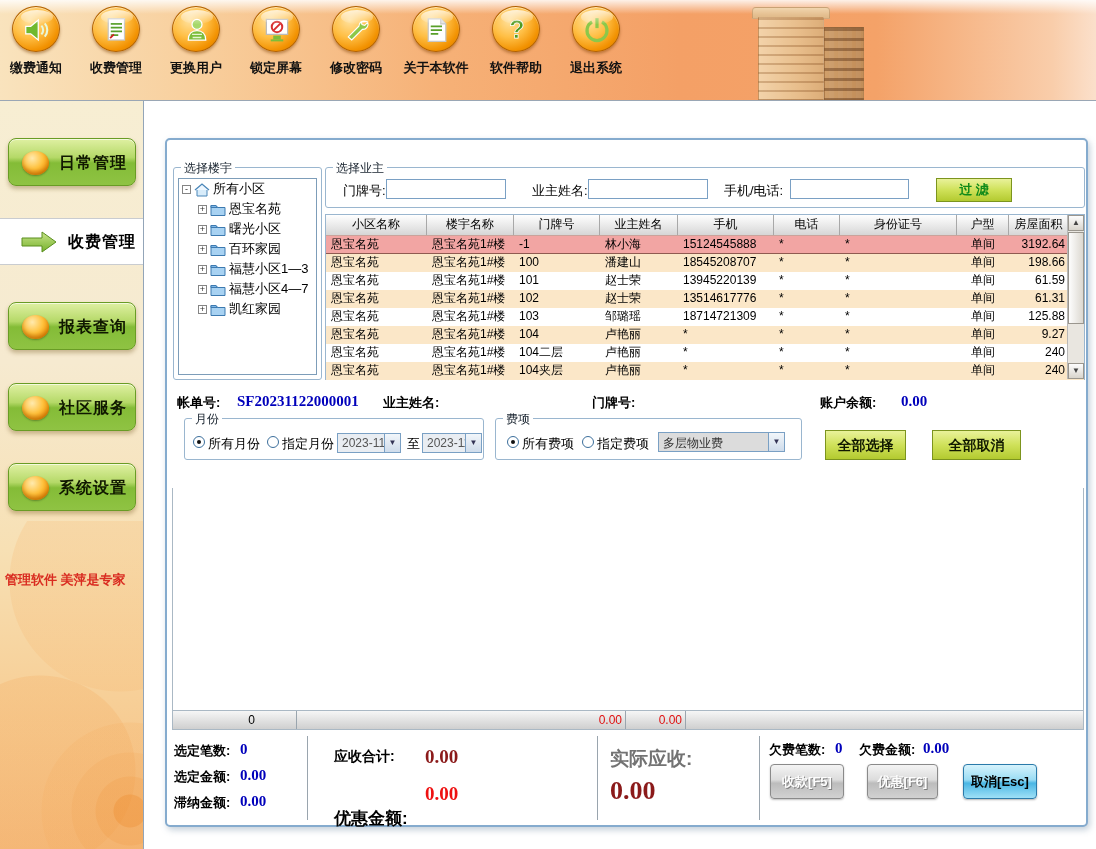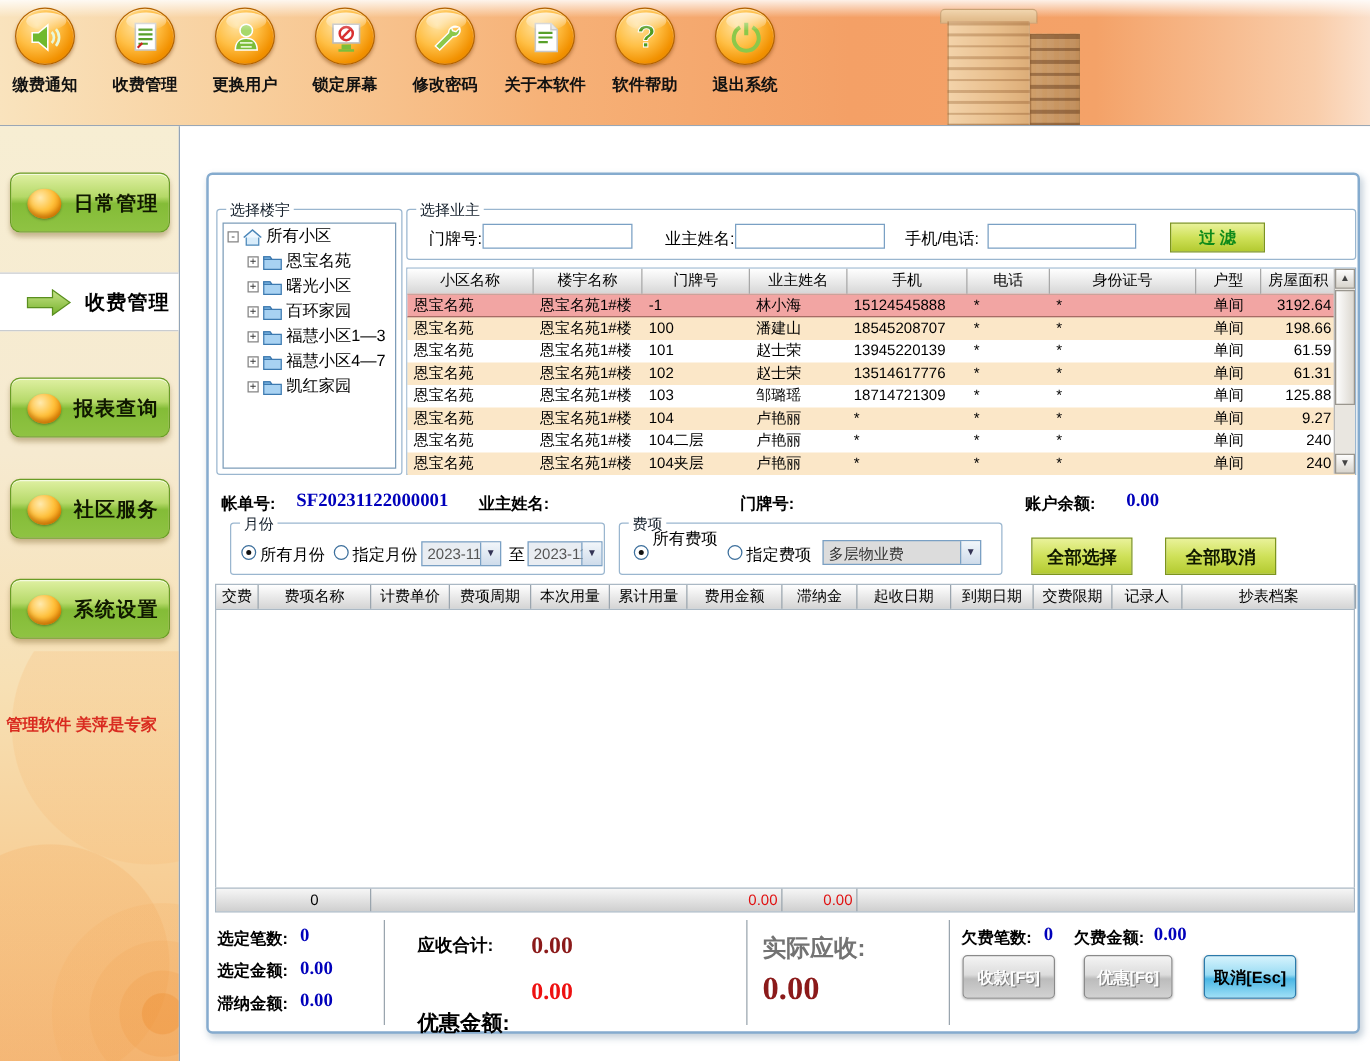--- a/index.html
+++ b/index.html
@@ -487,46 +487,31 @@
       <span class="rlabel" style="left:240px;top:295px;">至</span>
       <div class="combo" style="left:255px;top:293px;width:60px;">
         <span class="cv">2023-11</span>
         <span class="ca">▼</span>
       </div>
 
       <div class="groupbox" style="left:328px;top:278px;width:307px;height:42px;">
         <span class="legend">费项</span>
       </div>
       <span class="radio checked" style="left:340px;top:296px;"></span>
-      <span class="rlabel" style="left:355px;top:282px;">所有费项</span>
+      <span class="rlabel" style="left:355px;top:295px;">所有费项</span>
       <span class="radio" style="left:415px;top:296px;"></span>
       <span class="rlabel" style="left:430px;top:295px;">指定费项</span>
       <div class="combo gray" style="left:491px;top:292px;width:127px;">
         <span class="cv">多层物业费</span>
         <span class="ca">▼</span>
       </div>
 
       <div class="gbtn" style="left:658px;top:290px;width:81px;">全部选择</div>
       <div class="gbtn" style="left:765px;top:290px;width:89px;">全部取消</div>
 
-      <div id="fee-header">
-          <div class="hc" style="flex: 0 0 34px;">交费</div>
-          <div class="hc" style="flex: 0 0 90px;">费项名称</div>
-          <div class="hc" style="flex: 0 0 63px;">计费单价</div>
-          <div class="hc" style="flex: 0 0 65px;">费项周期</div>
-          <div class="hc" style="flex: 0 0 63px;">本次用量</div>
-          <div class="hc" style="flex: 0 0 62px;">累计用量</div>
-          <div class="hc" style="flex: 0 0 76px;">费用金额</div>
-          <div class="hc" style="flex: 0 0 60px;">滞纳金</div>
-          <div class="hc" style="flex: 0 0 75px;">起收日期</div>
-          <div class="hc" style="flex: 0 0 66px;">到期日期</div>
-          <div class="hc" style="flex: 0 0 63px;">交费限期</div>
-          <div class="hc" style="flex: 0 0 56px;">记录人</div>
-          <div class="hc" style="flex: 0 0 139px;">抄表档案</div>
-        </div>
       <div id="fee-body"></div>
       <div id="fee-footer">
         <span class="ff" style="left:34px;width:90px;text-align:center;">0</span>
         <span class="ff red" style="left:377px;width:76px;">0.00</span>
         <span class="ff red" style="left:453px;width:60px;">0.00</span>
       </div>
 
       <div class="vdiv" style="left:140px;"></div>
       <div class="vdiv" style="left:430px;"></div>
       <div class="vdiv" style="left:592px;"></div>

